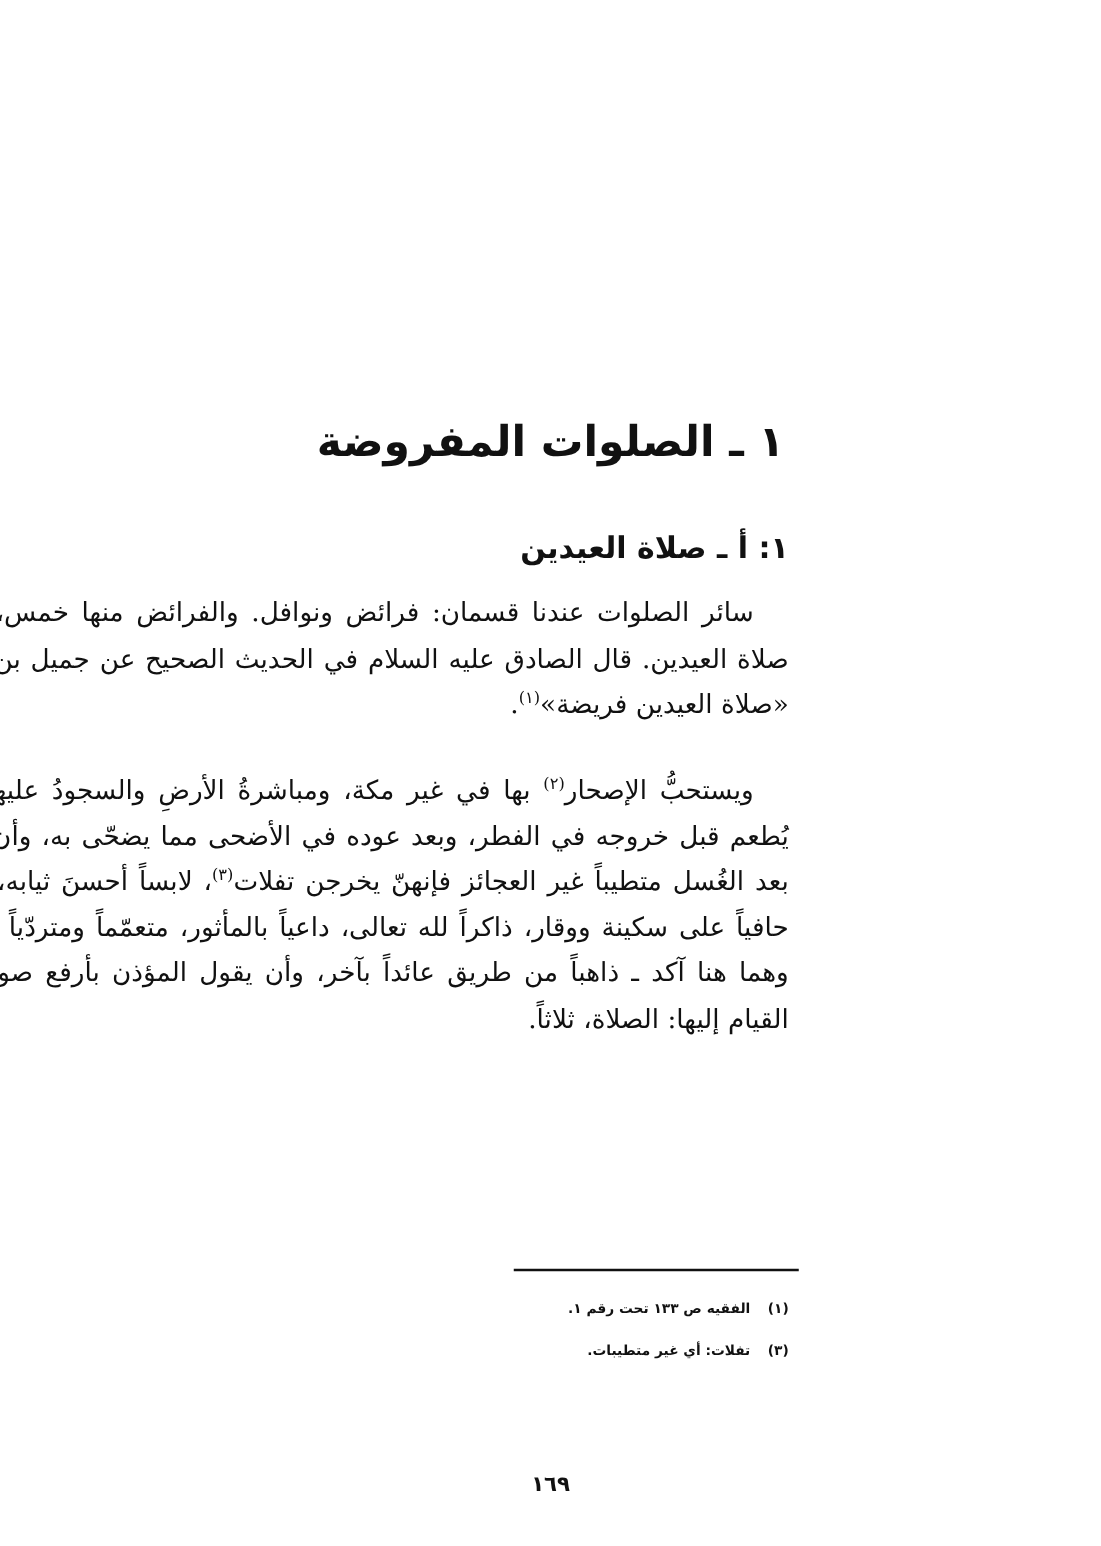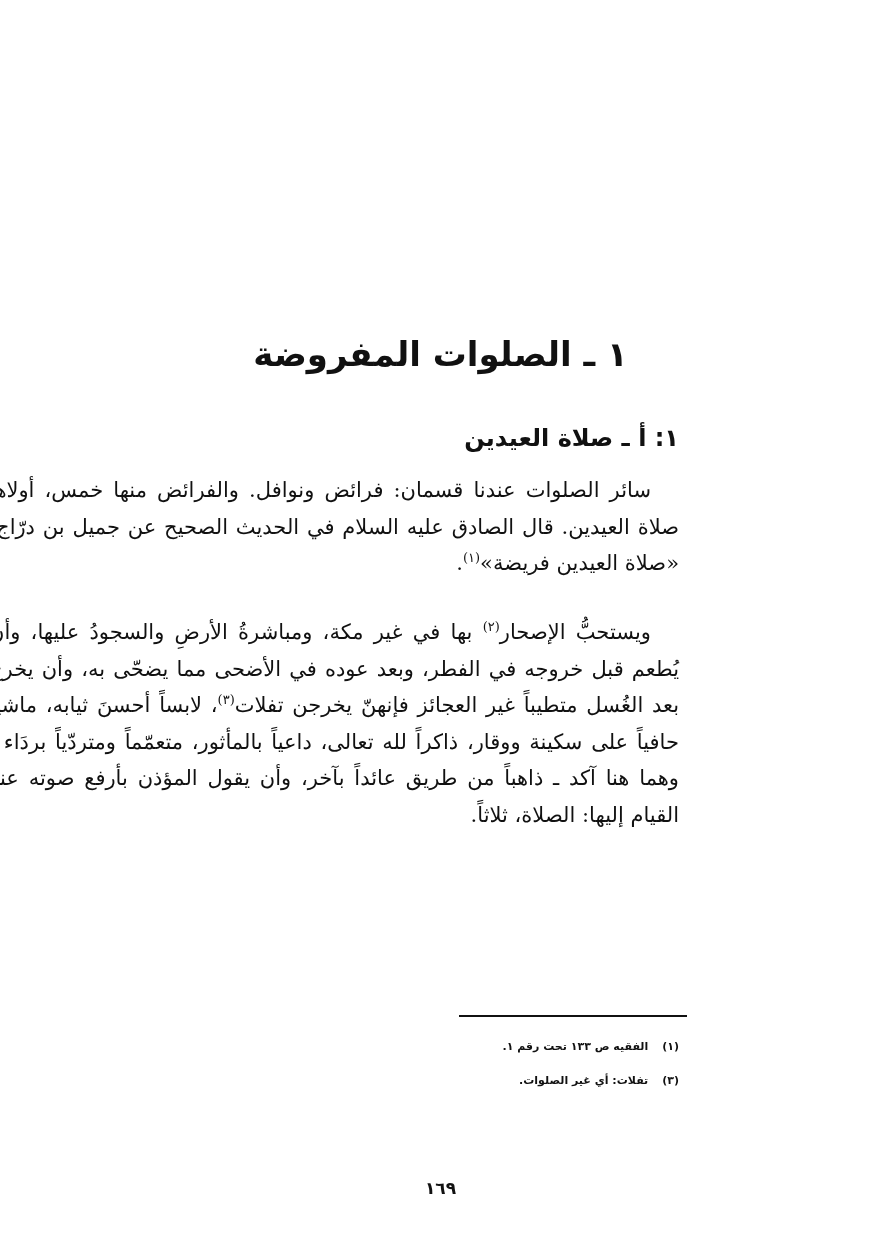--- a/index.html
+++ b/index.html
@@ -1,17 +1,17 @@
 <!DOCTYPE html>
 <html><head>
 <meta charset="utf-8">
 <style>
   html, body { margin: 0; padding: 0; background: #ffffff; }
   body { width: 881px; height: 1237px; position: relative; overflow: hidden; color: #111; }
-  .page { position: absolute; left: 0; top: 0; width: 727px; height: 1237px; direction: rtl; padding-left: 48px; }
+  .page { position: absolute; left: 0; top: 0; width: 727px; height: 1237px; direction: rtl; }
   .chapter-title {
     position: absolute; top: 328px; left: 0; width: 881px; text-align: center;
     font-family: "DejaVu Sans", sans-serif; font-weight: bold; font-size: 34px; line-height: 52px;
   }
   .section-title {
     position: absolute; top: 418px; right: 96px;
     font-family: "DejaVu Sans", sans-serif; font-weight: bold; font-size: 24px; line-height: 40px; margin-left: 29px;
   }
   .para {
     position: absolute; right: 96px; width: 690px;
@@ -55,19 +55,19 @@
   </div>
 
 
   <div class="rule"></div>
 
   <div class="footnotes">
     <div class="fn">
       <span class="num">(١)</span><span>الفقيه ص ١٣٣ تحت رقم ١.</span>
     </div>
     <div class="fn">
-      <span class="num">(٣)</span><span>تفلات: أي غير الصلوات.</span>
+      <span class="num">(٣)</span><span>تفلات: أي غير متطيبات.</span>
     </div>
   </div>
 
   <div class="page-number">١٦٩</div>
 
 </div>
 
 </body></html>

